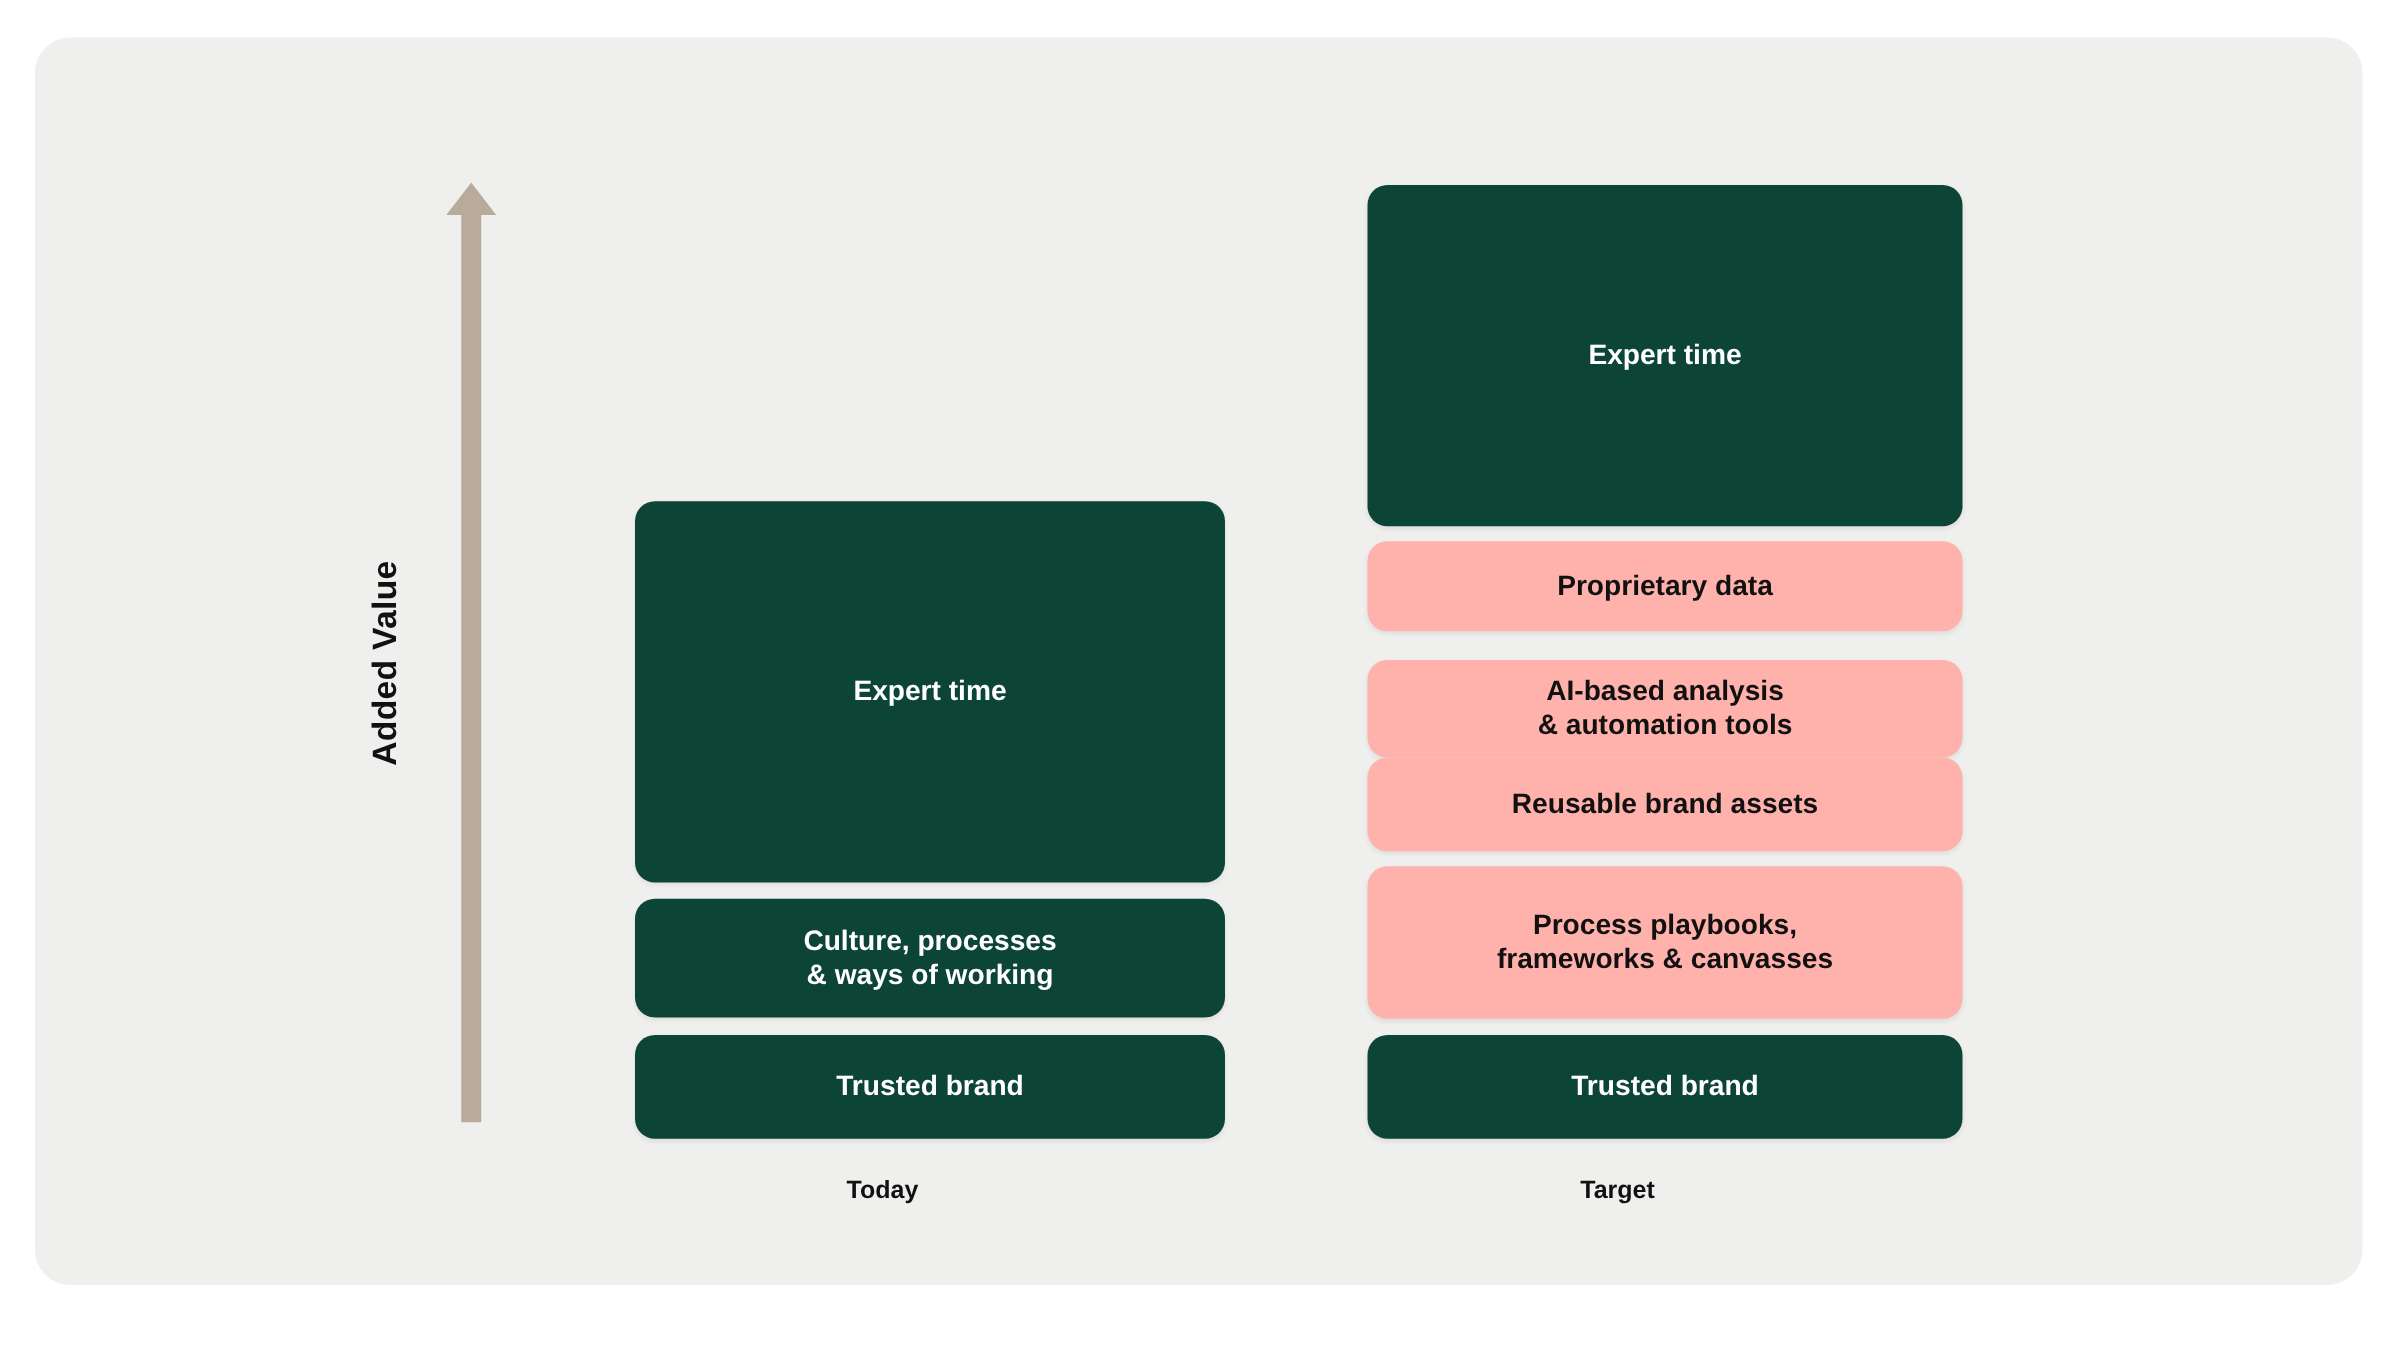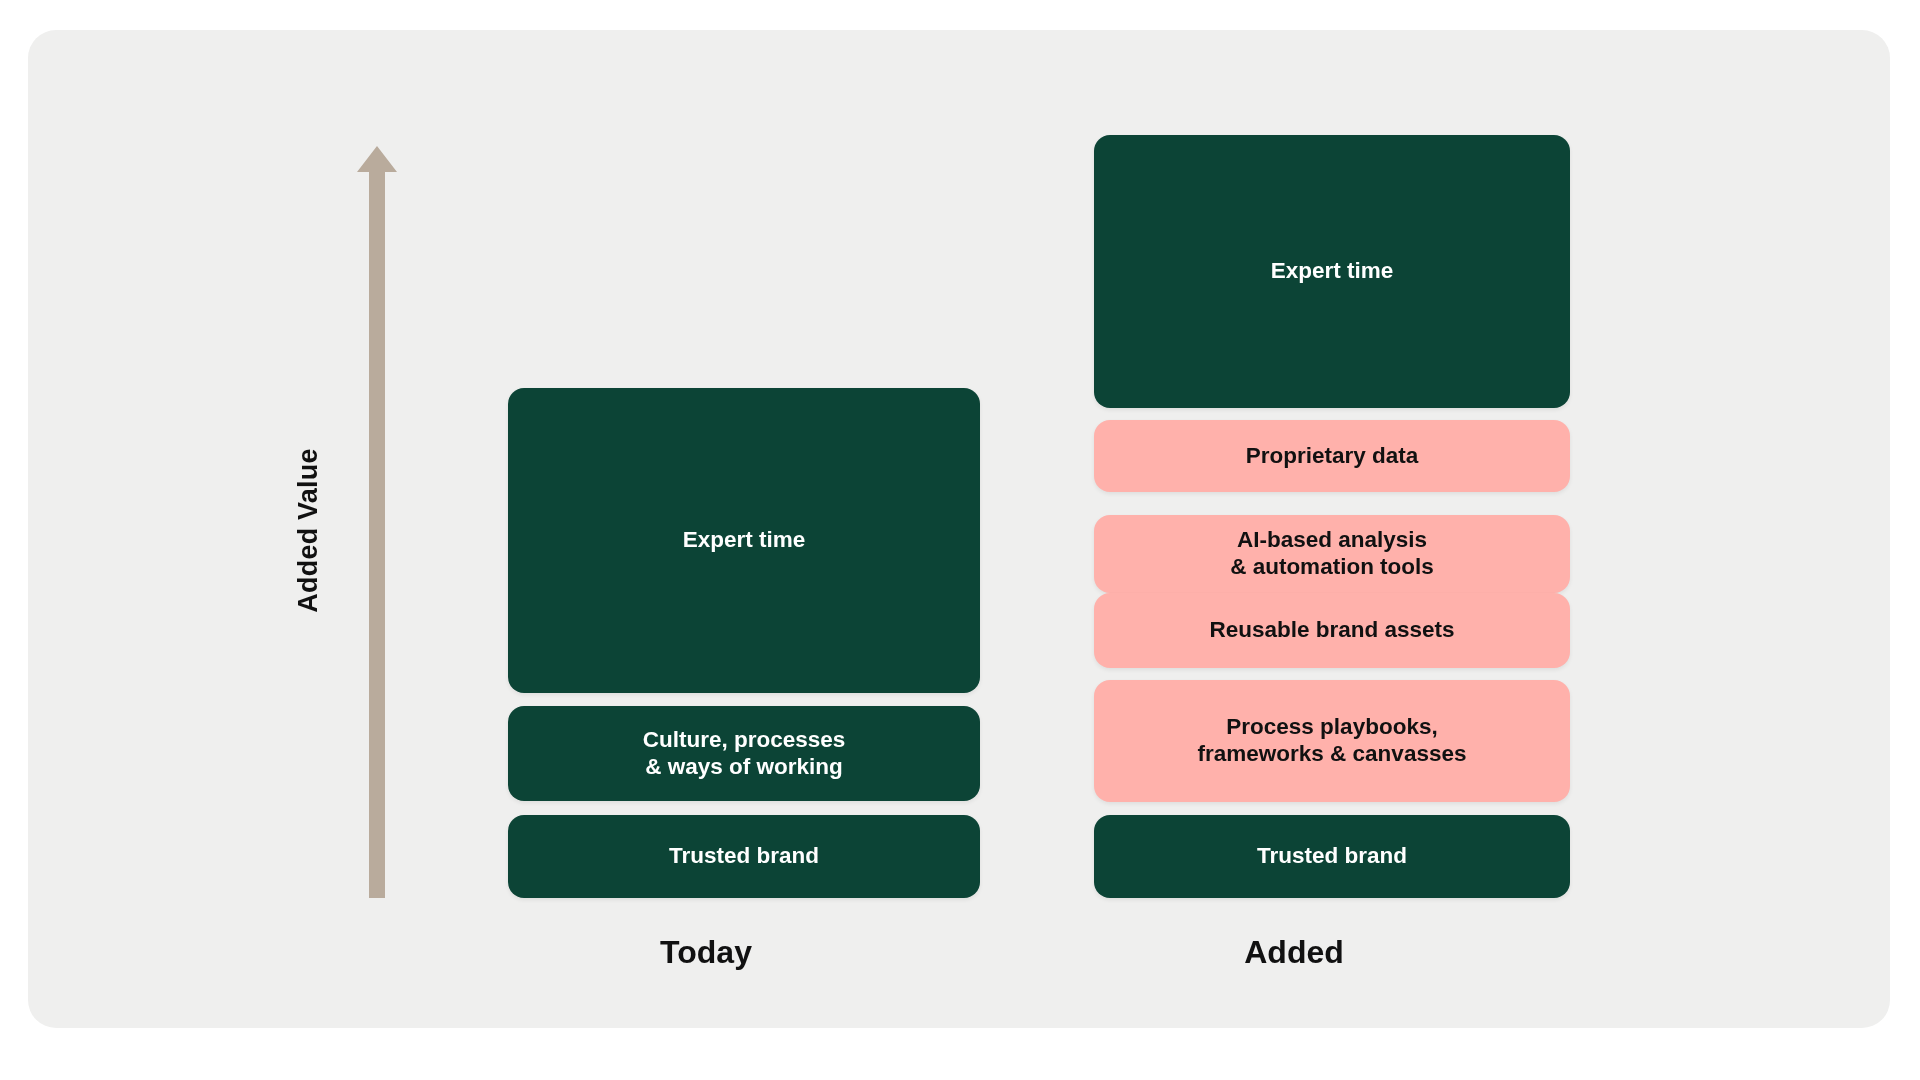--- a/index.html
+++ b/index.html
@@ -56,21 +56,21 @@
     white-space: nowrap;
     font-size: 27px;
     font-weight: bold;
     color: #111111;
     letter-spacing: 0.2px;
   }
 
   
   .column {
     position: absolute;
-    top: 3px;
+    top: 16px;
     height: 792px;
   }
   #col-today  { left: 508px;  width: 472px; }
   #col-target { left: 1094px; width: 476px; }
 
   .stack {
     position: absolute;
     left: 0;
     width: 100%;
   }
@@ -100,21 +100,21 @@
   .block.pink  .label { color: #111111; }
 
   
   .caption {
     position: absolute;
     top: 930px;
     height: 44px;
     display: flex;
     align-items: center;
     justify-content: center;
-    font-size: 32px;
+    font-size: 20px;
     font-weight: bold;
     color: #111111;
   }
   #caption-today  { left: 470px;  width: 472px; }
   #caption-target { left: 1056px; width: 476px; }
 </style>
 </head>
 <body>
 
 <div id="root">
@@ -176,15 +176,15 @@
       </div>
 
       <div class="block green" style="top:812px;height:83px;">
         <span class="label">Trusted brand</span>
       </div>
 
     </div>
   </div>
 
   <div class="caption" id="caption-today">Today</div>
-  <div class="caption" id="caption-target">Added</div>
+  <div class="caption" id="caption-target">Target</div>
 
 </div>
 
 </body></html>

